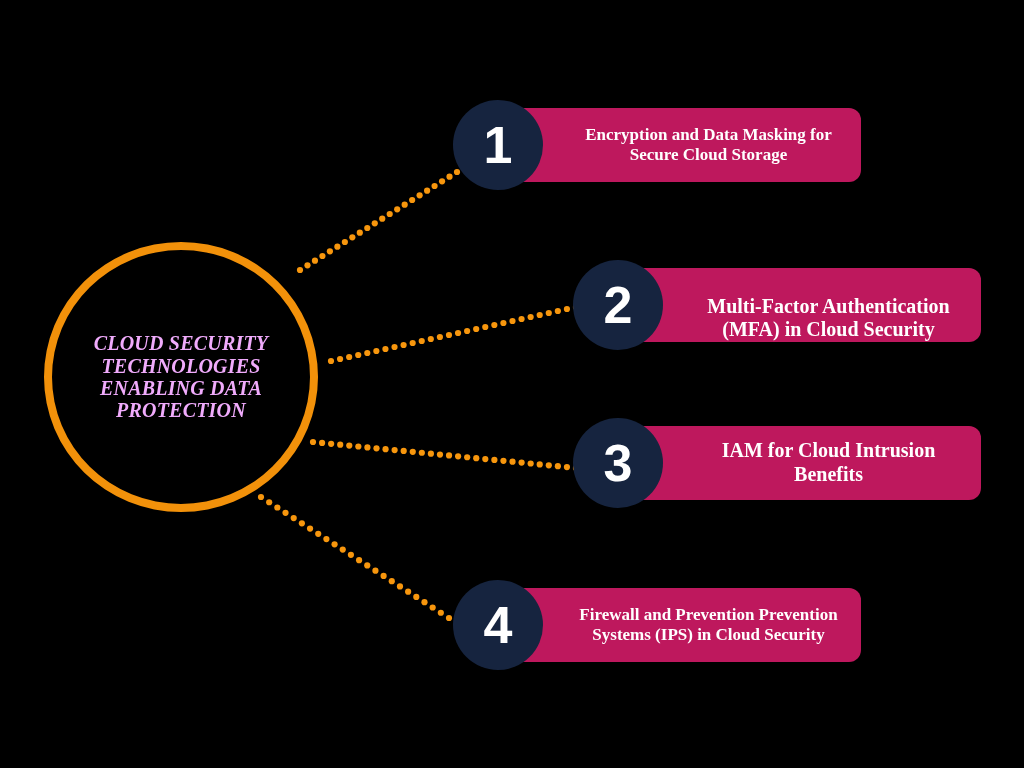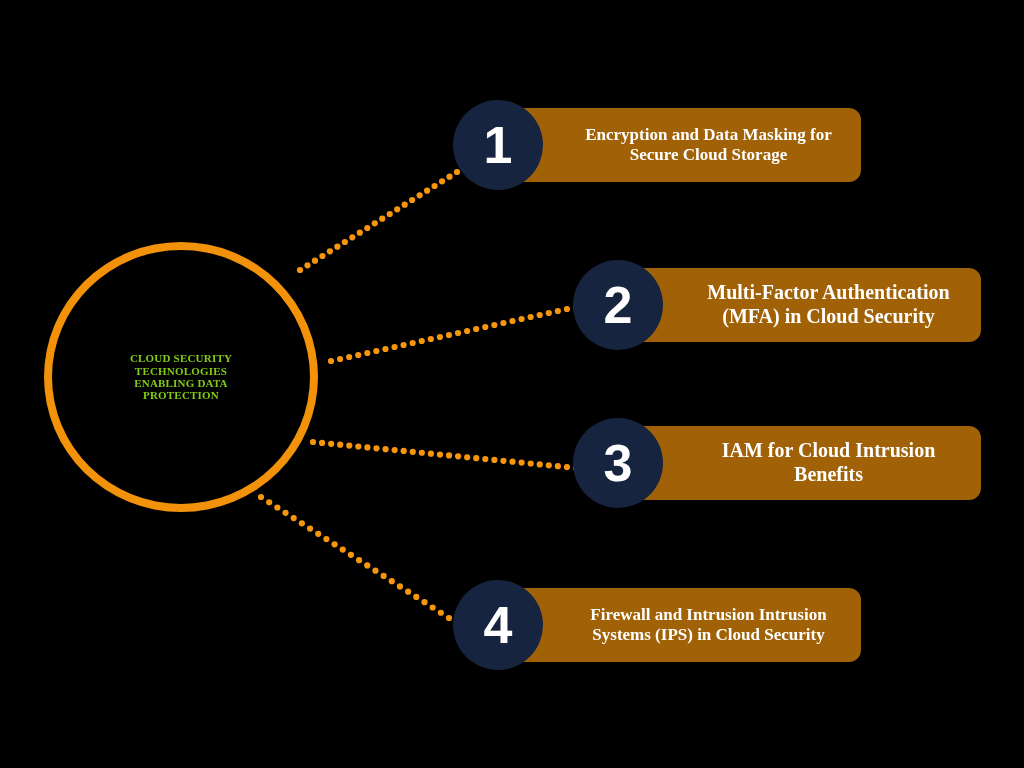--- a/index.html
+++ b/index.html
@@ -31,41 +31,42 @@
     width: 274px;
     height: 270px;
     border-radius: 50%;
     border: 8px solid #F2910A;
     box-sizing: border-box;
     display: flex;
     align-items: center;
     justify-content: center;
   }
   .hub-label {
-    color: #84cc16;
+    color: #f0abfc;
     font-family: "Liberation Serif", serif;
     font-weight: bold;
-    font-size: 11px;
+    font-size: 20px;
     line-height: 1.12;
     text-align: center;
     letter-spacing: 0.2px;
     width: 210px;
     text-transform: uppercase;
     white-space: pre-line;
+    font-style: italic;
   }
   
   .item {
     position: absolute;
     height: 90px;
   }
   .item-bar {
     position: absolute;
     top: 8px;
     height: 74px;
-    background: #a16207;
+    background: #be185d;
     border-radius: 12px;
     display: flex;
     align-items: center;
     box-sizing: border-box;
   }
   .item-bar-text {
     color: #ffffff;
     font-family: "Liberation Serif", serif;
     font-weight: bold;
     line-height: 1.18;
@@ -226,39 +227,39 @@
   <div class="item" id="item-0" style="left: 453px; top: 100px; width: 408px;">
     <div class="item-bar" style="left: 47px; width: 361px;">
       <div class="item-bar-text" style="font-size: 17px;">Encryption and Data Masking for Secure Cloud Storage</div>
     </div>
     <div class="item-badge">
       <span class="item-badge-num">1</span>
     </div>
   </div>
 
   <div class="item" id="item-1" style="left: 573px; top: 260px; width: 408px;">
-    <div class="item-bar" style="left: 47px; width: 361px;">
+    <div class="item-bar" style="left: 47px; width: 361px; align-items: flex-end;">
       <div class="item-bar-text" style="font-size: 20px;">Multi-Factor Authentication (MFA) in Cloud Security</div>
     </div>
     <div class="item-badge">
       <span class="item-badge-num">2</span>
     </div>
   </div>
 
   <div class="item" id="item-2" style="left: 573px; top: 418px; width: 408px;">
     <div class="item-bar" style="left: 47px; width: 361px;">
       <div class="item-bar-text" style="font-size: 20px;">IAM for Cloud Intrusion Benefits</div>
     </div>
     <div class="item-badge">
       <span class="item-badge-num">3</span>
     </div>
   </div>
 
   <div class="item" id="item-3" style="left: 453px; top: 580px; width: 408px;">
     <div class="item-bar" style="left: 47px; width: 361px;">
-      <div class="item-bar-text" style="font-size: 17px;">Firewall and Intrusion Intrusion Systems (IPS) in Cloud Security</div>
+      <div class="item-bar-text" style="font-size: 17px;">Firewall and Prevention Prevention Systems (IPS) in Cloud Security</div>
     </div>
     <div class="item-badge">
       <span class="item-badge-num">4</span>
     </div>
   </div>
 
 </div>
 
 </body></html>

